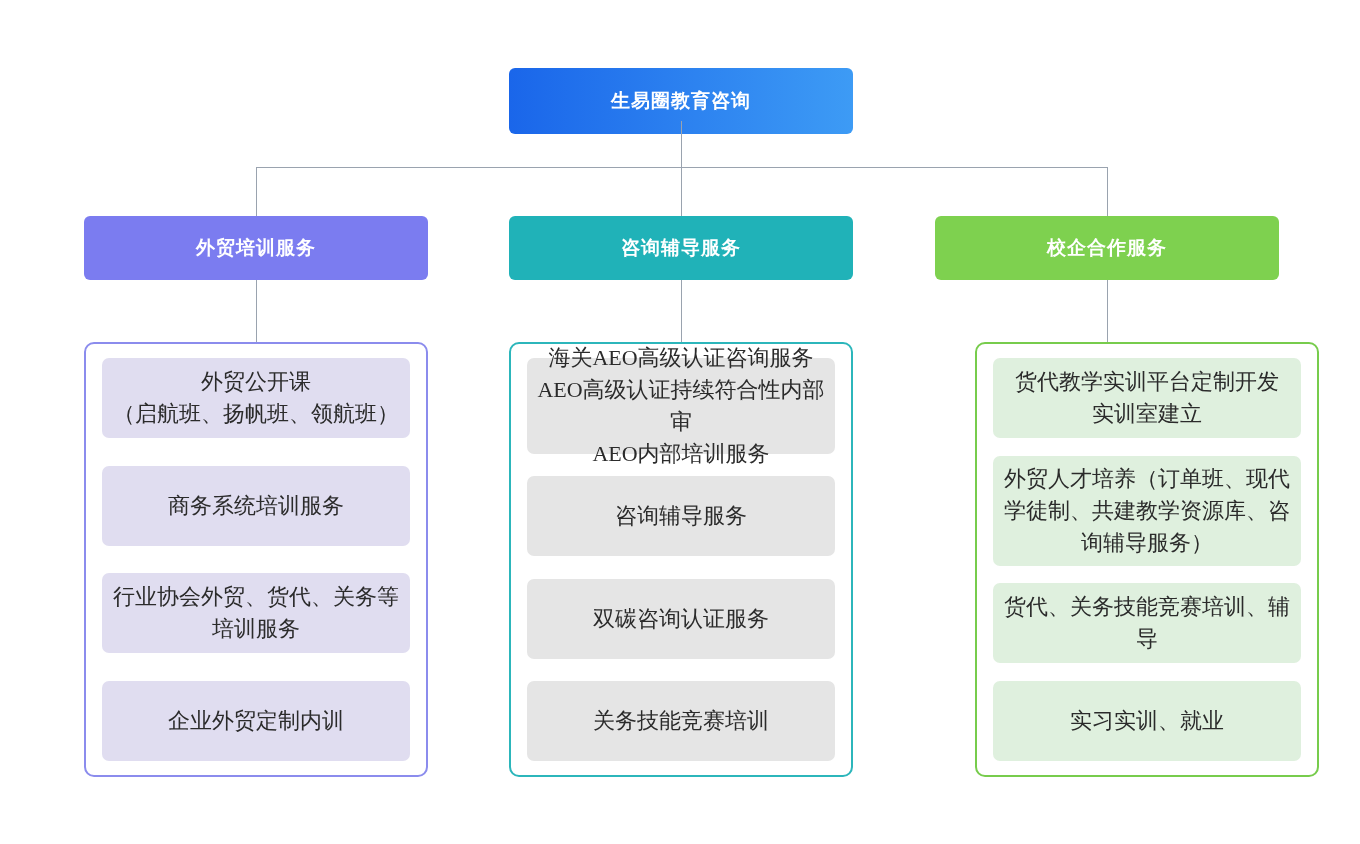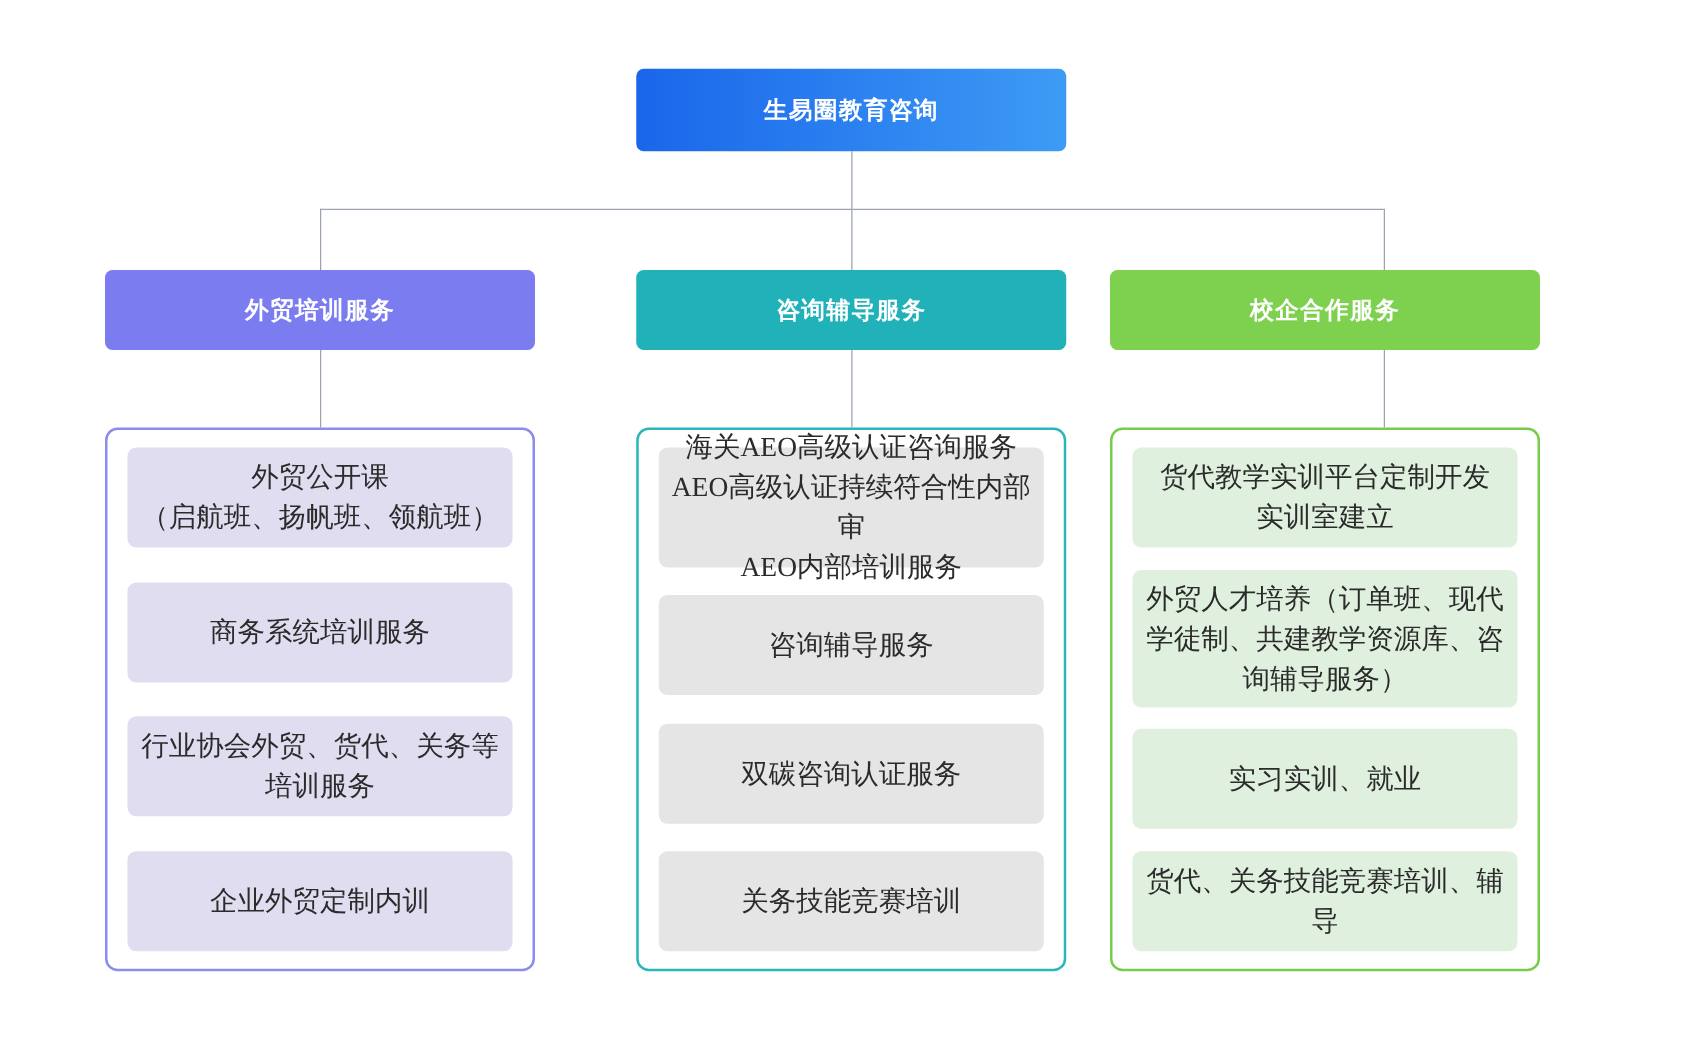--- a/index.html
+++ b/index.html
@@ -17,21 +17,21 @@
   #org-chart {
     position: relative;
     width: 1360px;
     height: 844px;
   }
 
   
   .root-node {
     position: absolute;
     left: 509px;
-    top: 55px;
+    top: 68px;
     width: 344px;
     height: 66px;
     border-radius: 6px;
     background: linear-gradient(to right, #1a66ea 0%, #3d9bf5 100%);
     color: #ffffff;
     font-size: 19px;
     font-weight: bold;
     letter-spacing: 1px;
     display: flex;
     align-items: center;
@@ -48,21 +48,21 @@
 
   
   .column {
     position: absolute;
     top: 216px;
     width: 344px;
     font-family: Liberation Serif, serif;
   }
   .col-1 { left: 84px; }
   .col-2 { left: 509px; }
-  .col-3 { left: 888px; }
+  .col-3 { left: 935px; }
 
   .col-header {
     width: 344px;
     height: 64px;
     border-radius: 6px;
     color: #ffffff;
     font-size: 19px;
     font-weight: bold;
     letter-spacing: 1px;
     display: flex;
@@ -105,21 +105,21 @@
   .theme-purple .card-box   { border-color: #8b8ced; }
   .theme-purple .card       { background: #e0ddf0; }
 
   
   .theme-teal .col-header { background: #20b2b8; }
   .theme-teal .card-box   { border-color: #2cb6bb; }
   .theme-teal .card       { background: #e5e5e5; }
 
   
   .theme-green .col-header { background: #7ed14f; }
-  .theme-green .card-box   { border-color: #77cc4c; }
+  .theme-green .card-box   { border-color: #77cc4c; margin-left: 40px; }
   .theme-green .card       { background: #dff0de; }
 
   .h-80  { height: 80px; }
   .h-96  { height: 96px; }
   .h-110 { height: 110px; }
 </style>
 </head>
 <body>
 
 <div id="org-chart">
@@ -185,21 +185,21 @@
       <span>校企合作服务</span>
     </div>
     <div class="card-box">
       <div class="card h-80">
         <span>货代教学实训平台定制开发<br>实训室建立</span>
       </div>
       <div class="card h-110">
         <span>外贸人才培养（订单班、现代学徒制、共建教学资源库、咨询辅导服务）</span>
       </div>
       <div class="card h-80">
+        <span>货代、关务技能竞赛培训、辅导</span>
+      </div>
+      <div class="card h-80">
         <span>实习实训、就业</span>
       </div>
-      <div class="card h-80">
-        <span>货代、关务技能竞赛培训、辅导</span>
-      </div>
     </div>
   </div>
 
 </div>
 
 </body></html>

